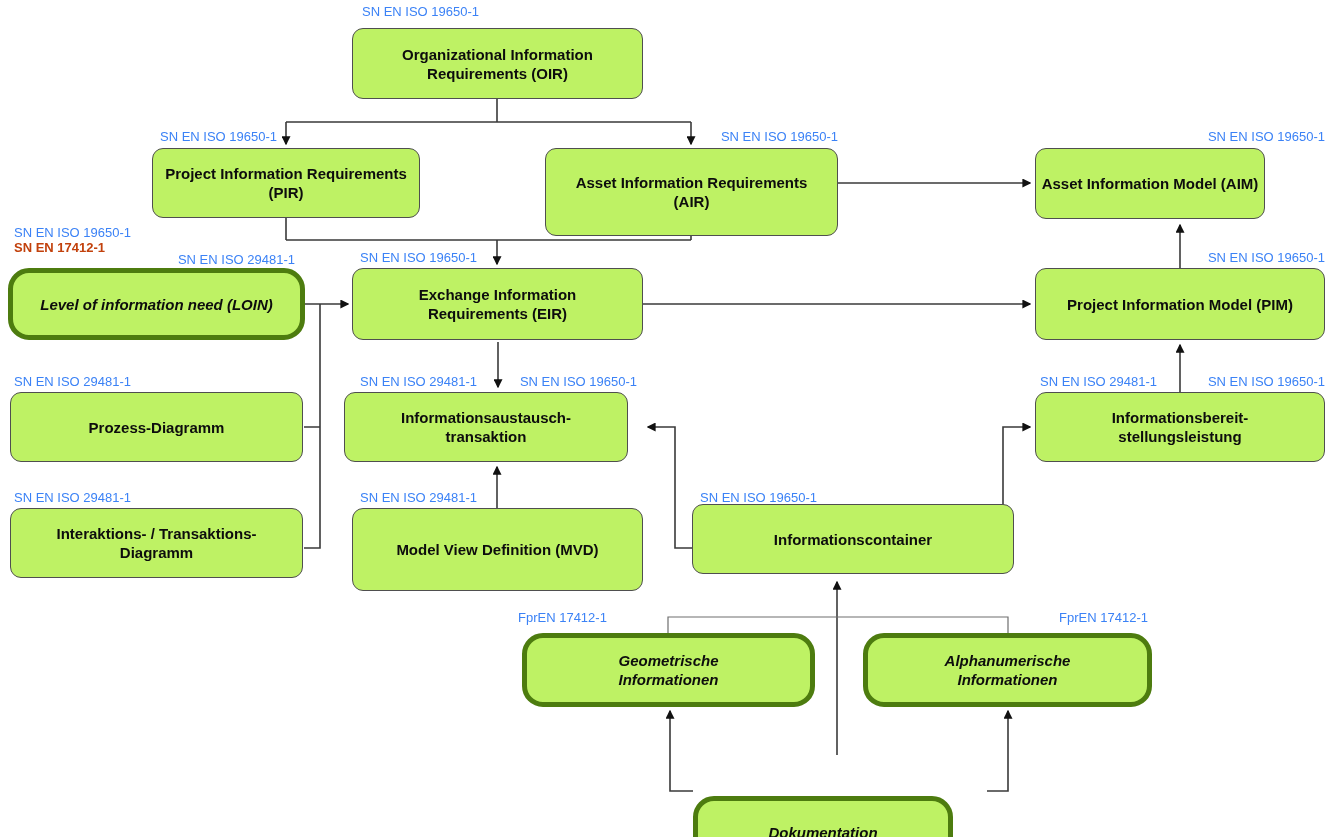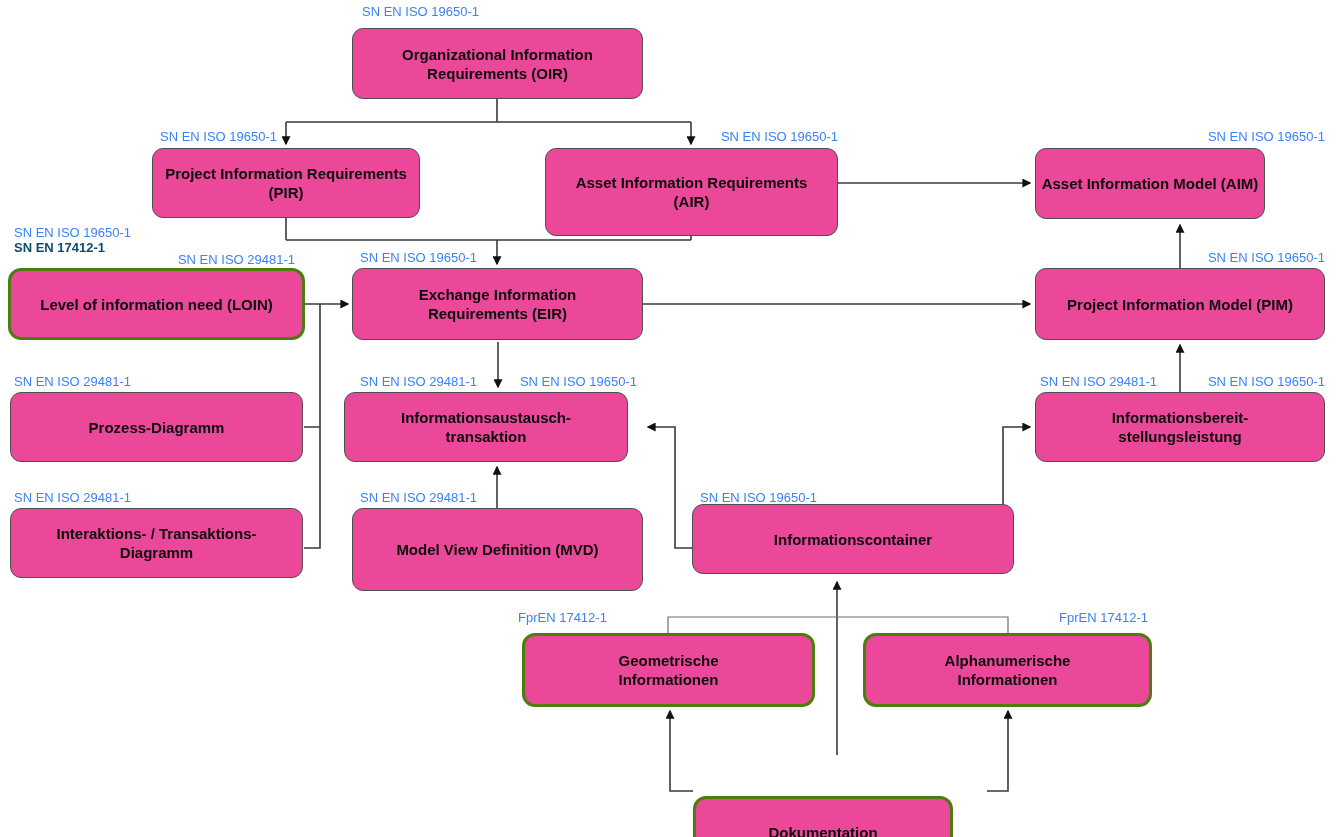--- a/index.html
+++ b/index.html
@@ -3,30 +3,30 @@
 <meta charset="utf-8">
 <style>
   html,body{margin:0;padding:0;}
   body{
     width:1341px;height:837px;position:relative;background:#ffffff;
     font-family:"Liberation Sans", sans-serif;overflow:hidden;
   }
   .canvas{position:absolute;left:0;top:0;width:1341px;height:837px;}
   svg.connectors{position:absolute;left:0;top:0;width:1341px;height:837px;}
   .node{
-    position:absolute;background:#ec4899;border:1.6px solid #4f4f4f;border-radius:11px;
+    position:absolute;background:#bef264;border:1.6px solid #4f4f4f;border-radius:11px;
     display:flex;flex-direction:column;align-items:center;justify-content:center;
     text-align:center;font-weight:bold;font-size:15px;line-height:19px;color:#0d0d0d;
     box-sizing:border-box;
   }
-  .node.thick{border:3px solid #4d7c0f;border-radius:13px;}
+  .node.thick{border:5px solid #4d7c0f;border-radius:21px;font-style:italic;}
   .std{
     position:absolute;font-size:13px;line-height:14px;color:#3b82f6;white-space:nowrap;
   }
-  .std.bold{font-weight:bold;color:#0c4a6e;}
+  .std.bold{font-weight:bold;color:#c2410c;}
 </style>
 </head>
 <body>
 
 <div class="canvas">
 
   <svg class="connectors" viewBox="0 0 1341 837" xmlns="http://www.w3.org/2000/svg">
     <defs>
       <marker id="arr" viewBox="0 0 10 10" refX="8.5" refY="5" markerWidth="9" markerHeight="9" orient="auto-start-reverse" markerUnits="userSpaceOnUse">
         <path d="M0,0 L10,5 L0,10 z" fill="#111111"></path>

